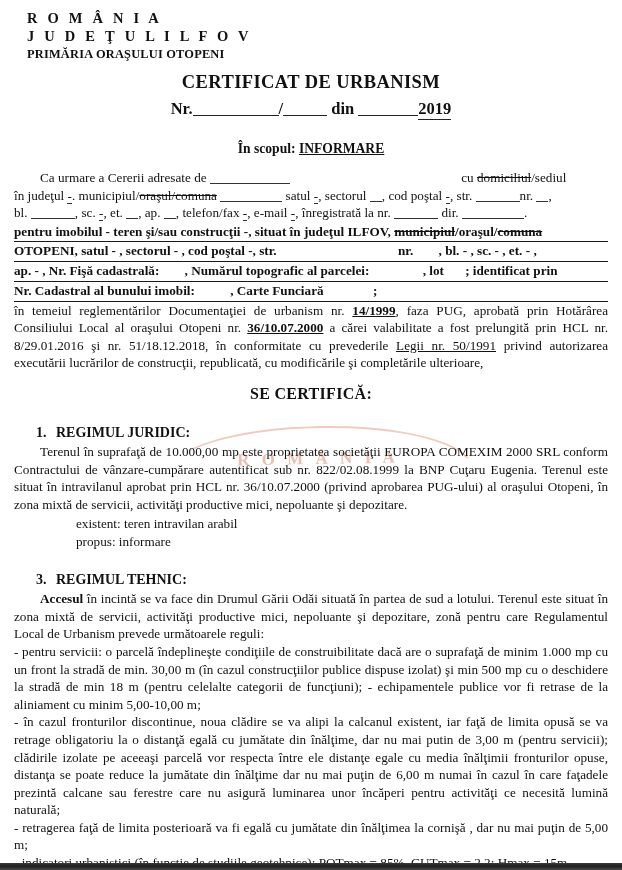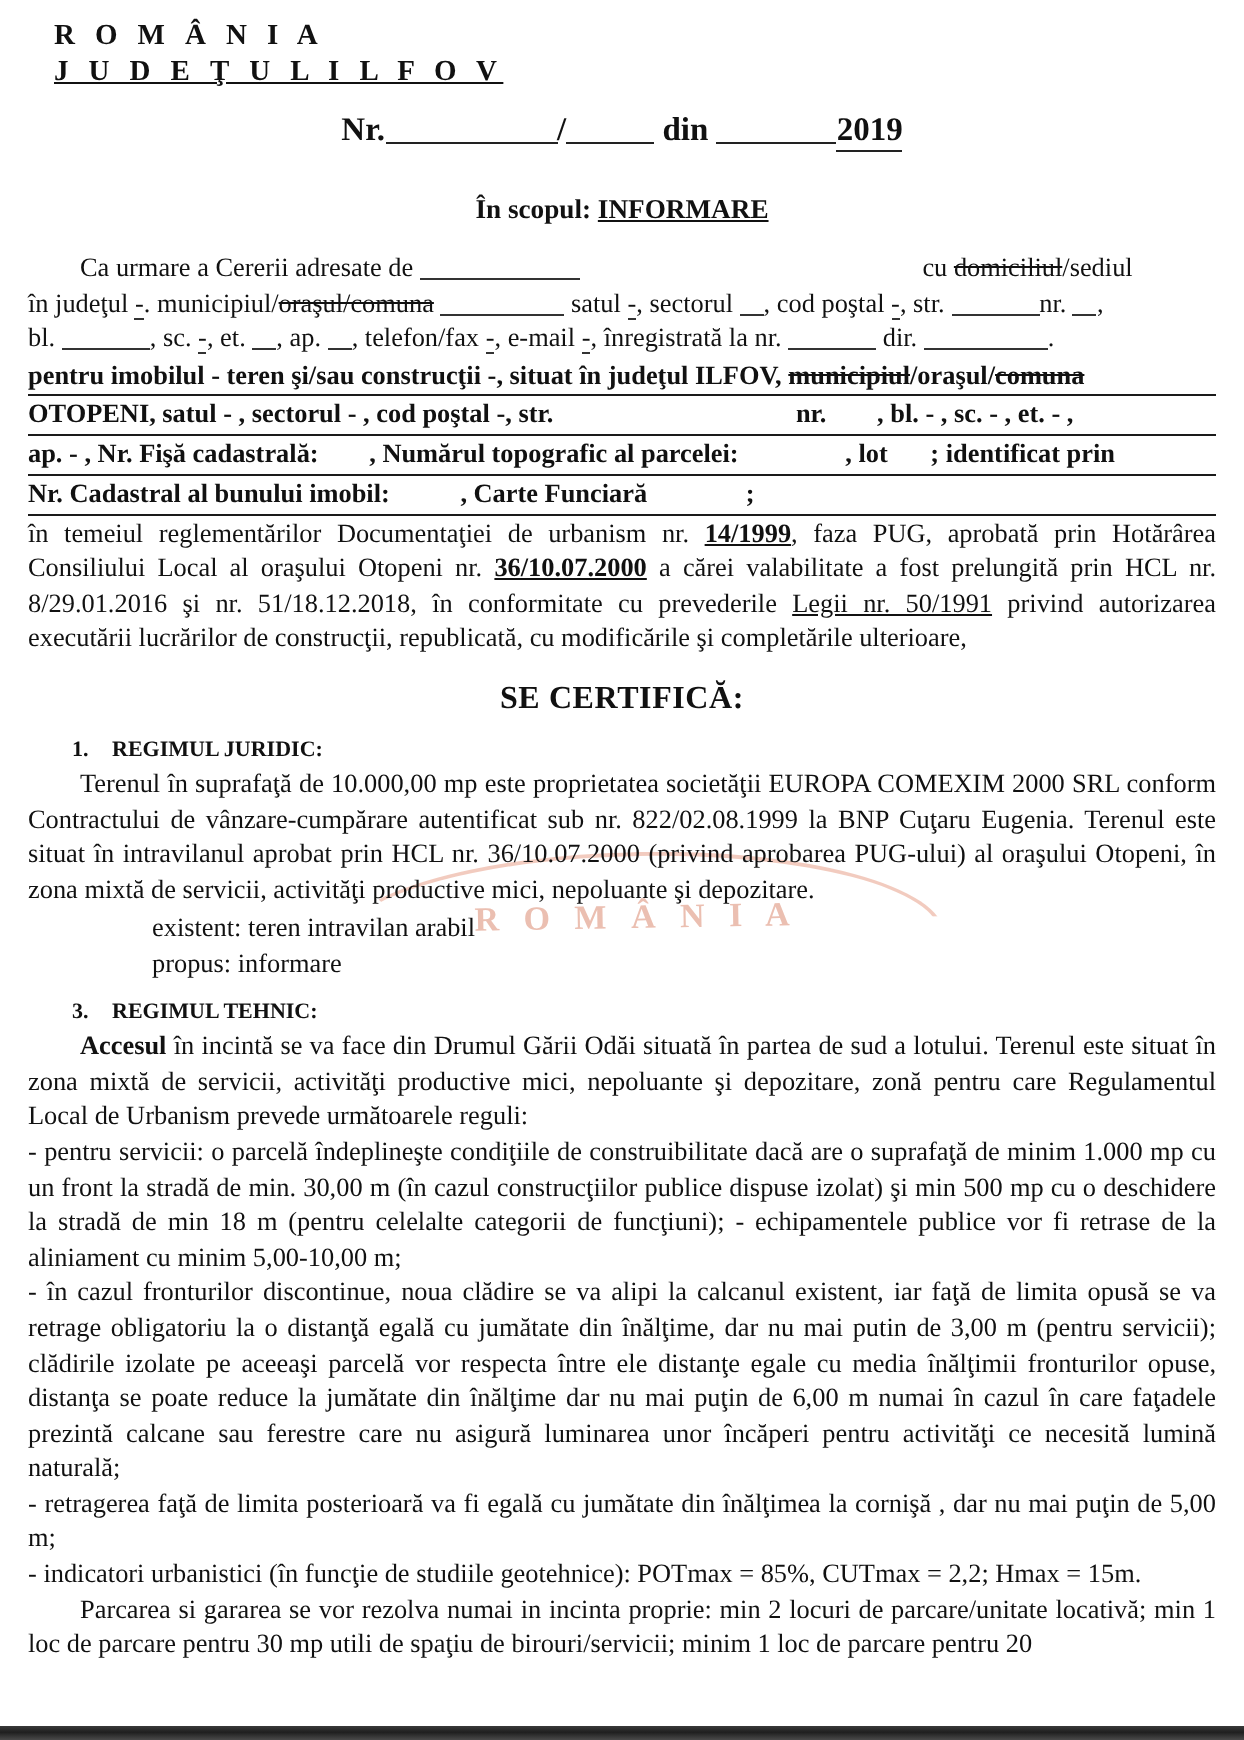--- a/index.html
+++ b/index.html
@@ -54,21 +54,20 @@
     font-weight: bold;
     font-size: 14.5px;
     letter-spacing: 3.2px;
     line-height: 18px;
   }
   .mh-l2 {
     font-weight: bold;
     font-size: 14.5px;
     letter-spacing: 3.2px;
     line-height: 19px;
-    text-decoration: underline;
   }
   .mh-l3 {
     font-weight: bold;
     font-size: 12.4px;
     letter-spacing: .2px;
     line-height: 17px;
   }
   .mh-l4 {
     font-weight: bold;
     font-size: 12.6px;
@@ -161,22 +160,22 @@
     text-align: center;
     font-weight: bold;
     font-size: 16px;
     margin-top: 13px;
     letter-spacing: .3px;
   }
 
   
   .sect-head {
     font-weight: bold;
-    font-size: 11px;
-    margin-top: 10px;
+    font-size: 14px;
+    margin-top: 22px;
     padding-left: 22px;
   }
   .sect-head .num { display:inline-block; width:20px; }
   .sect-body { margin-top: 2px; }
   .sub-line {
     font-size: 13.2px;
     line-height: 17.4px;
     padding-left: 62px;
   }
   .sub-line b { font-weight: normal; }
@@ -190,23 +189,25 @@
   <div id="watermark">
     <span class="wm-arc"></span>
     <span>R O M Â N I A</span>
   </div>
 
   <div class="layer">
 
     <div class="masthead">
       <div class="mh-l1">R O M Â N I A</div>
       <div class="mh-l2">J U D E Ţ U L   I L F O V</div>
+      <div class="mh-l3">PRIMĂRIA ORAŞULUI OTOPENI</div>
     </div>
 
     <div class="title-block">
+      <div class="doc-title">CERTIFICAT DE URBANISM</div>
       <div class="nr-line">
         <span>Nr.</span><span class="blank-a"></span><span>/</span><span class="blank-b"></span>
         <span>din</span>
         <span class="blank-c"></span><span class="yr">2019</span>
       </div>
       <div class="scop-line">
         <span>În scopul:</span>
         <span class="u">INFORMARE</span>
       </div>
     </div>

